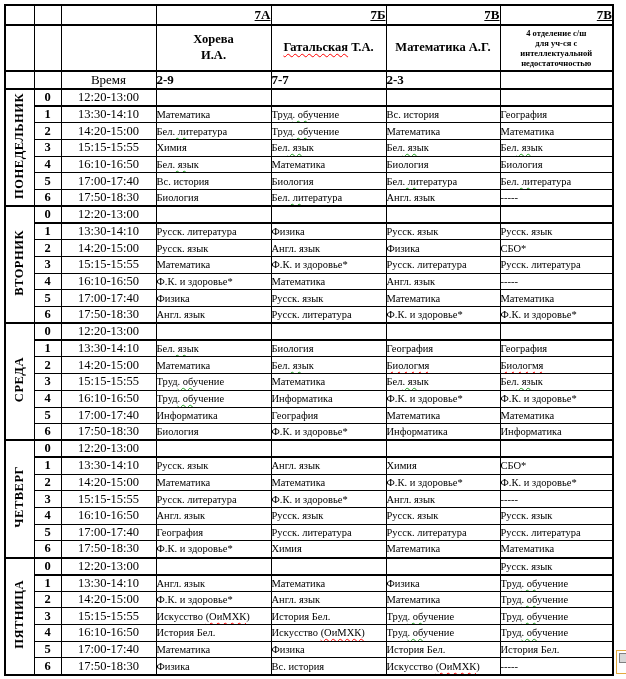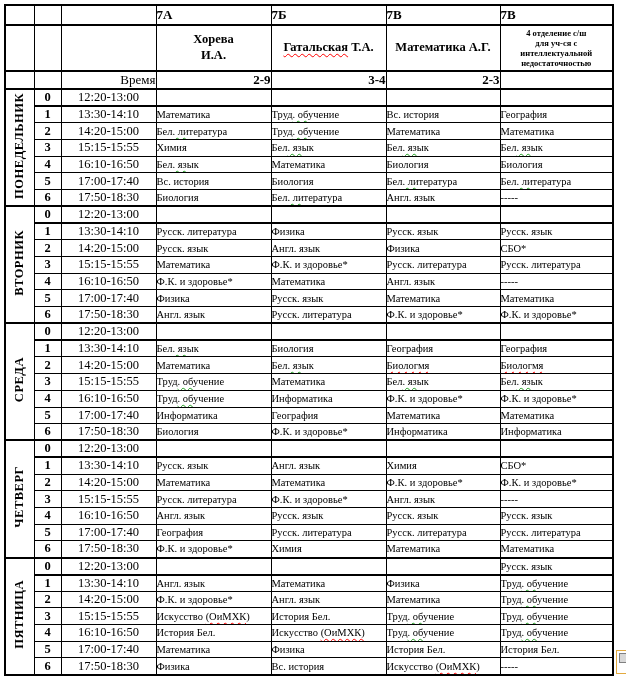--- a/index.html
+++ b/index.html
@@ -35,25 +35,25 @@
 
   tr.hA { height: 20px; }
   tr.hB { height: 46px; }
   tr.hC { height: 17px; }
   tbody.day-block tr { height: 16.7px; }
 
   tr.hA td, tr.hB td, tr.hC td { border-bottom: 2px solid #000; }
   tbody.day-block tr:first-child td { border-top: 2px solid #000; }
   tbody.day-block tr.r0 td:not(.c-day) { border-bottom: 2px solid #000; }
 
-  td.class-name { text-align: left; font-weight: bold; font-size: 13px; }
+  td.class-name { text-align: right; font-weight: bold; font-size: 13px; text-decoration: underline; }
   td.teacher    { text-align: center; font-weight: bold; font-size: 12.5px; white-space: pre-line; line-height: 1.25; }
   td.c-note     { text-align: center; font-weight: bold; font-size: 8.5px;  white-space: pre-line; line-height: 1.18; }
-  td.c-timehdr  { text-align: right; font-size: 13px; margin-left: 12px; }
-  td.grades     { text-align: right; font-weight: bold; font-size: 13px; }
+  td.c-timehdr  { text-align: center; font-size: 13px; margin-left: 12px; }
+  td.grades     { text-align: left; font-weight: bold; font-size: 13px; }
 
   td.c-day  { text-align: center; }
   td.c-day span.vtext {
     display: inline-block;
     writing-mode: vertical-rl;
     transform: rotate(180deg);
     font-weight: bold;
     font-size: 12.5px;
     letter-spacing: 0.5px;
     white-space: nowrap;
@@ -116,21 +116,21 @@
         <td class="c-note">4 отделение с/ш
 для уч-ся с
 интеллектуальной
 недостаточностью</td>
       </tr>
       <tr class="hC">
         <td></td>
         <td></td>
         <td class="c-timehdr">Время</td>
         <td class="grades">2-9</td>
-        <td class="grades">3-4</td>
+        <td class="grades">7-7</td>
         <td class="grades">2-3</td>
         <td class="grades"></td>
       </tr>
     </tbody>
   <tbody class="day-block">
         <tr class="r0">
           <td class="c-day" rowspan="7"><span class="vtext">ПОНЕДЕЛЬНИК</span></td>
           <td class="c-num">0</td>
           <td class="c-time">12:20-13:00</td>
           <td class="c-subj"></td>

